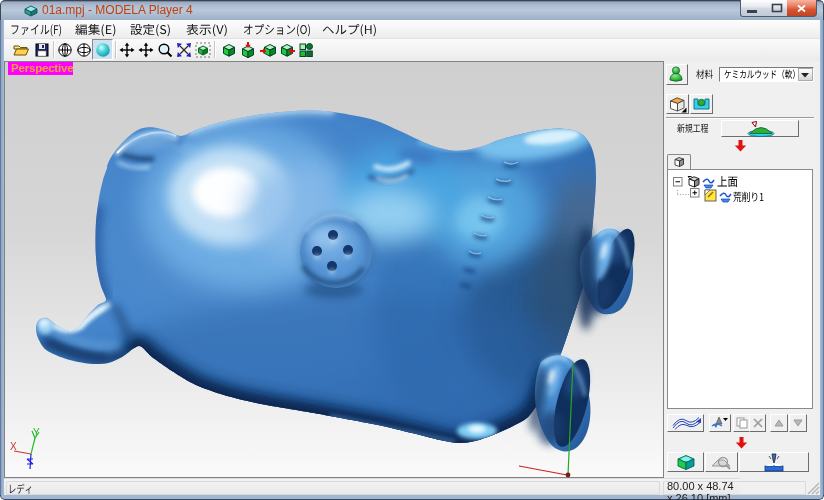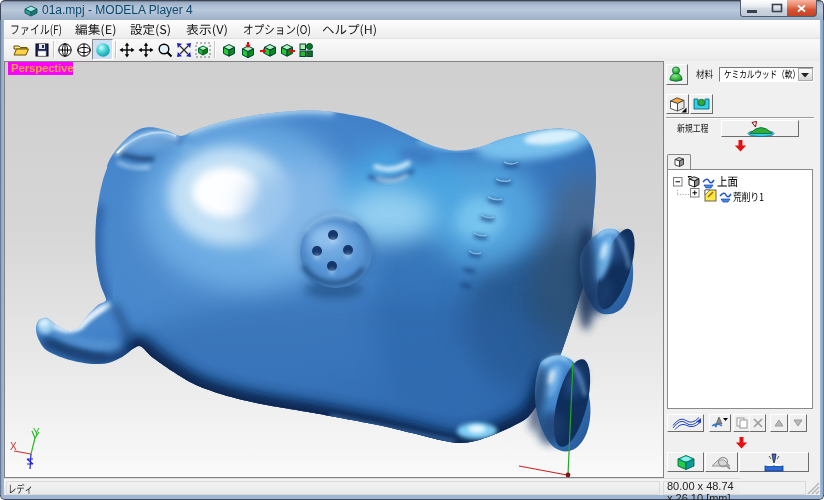--- a/index.html
+++ b/index.html
@@ -4,21 +4,21 @@
 html,body{width:824px;height:500px;overflow:hidden;background:#fff;font-family:"Liberation Sans",sans-serif}
 .abs{position:absolute}
 .jt{position:absolute;left:0;top:0;pointer-events:none}
 #tbar{left:0;top:0;width:824px;height:20px;border-radius:5px 5px 0 0;
  background:linear-gradient(180deg,#6a7482 0,#9aabc2 7%,#aebfd4 25%,#b9c8da 50%,#a9bad0 78%,#9dafc6 100%);
  border:1px solid #3c4555;border-bottom:none}
 #lb{left:0;top:20px;width:4px;height:476px;background:linear-gradient(90deg,#50586a 0,#8ba6c8 30%,#a4bcda 100%)}
 #rb{left:820px;top:20px;width:4px;height:476px;background:linear-gradient(90deg,#a4bcda 0,#8ba6c8 70%,#50586a 100%)}
 #bb{left:0;top:495px;width:824px;height:5px;background:#9fb6d4;border:1px solid #3c4555;border-top:none;border-radius:0 0 5px 5px}
 #client{left:4px;top:20px;width:816px;height:475px;background:#f0f0f0}
-#title{left:42px;top:3px;font-size:12px;color:#0c4a6e}
+#title{left:42px;top:3px;font-size:12px;color:#c2410c}
 .capbtn{top:0;height:17px;border:1px solid #4e5c70;border-top:none;
  background:linear-gradient(180deg,#fdfdfe 0,#e7ebf0 40%,#cfd6e0 55%,#c0c9d5 100%)}
 #btnmin{left:740px;width:25px;border-radius:0 0 0 3px}
 #btnmax{left:764px;width:24px;border-left:none}
 #btnclose{left:787px;width:30px;border-left:none;border-radius:0 0 4px 0;
  background:linear-gradient(180deg,#f6b5a4 0,#ec8265 35%,#d55434 60%,#c44323 100%)}
 #menu{left:0;top:0;width:816px;height:18px;background:linear-gradient(180deg,#fdfdfd,#ededed)}
 #tools{left:0;top:18px;width:816px;height:23px;background:linear-gradient(180deg,#fbfbfb,#ebebeb);border-top:1px solid #e2e2e2}
 .tsep{top:21px;width:1px;height:17px;background:#c6c6c6;box-shadow:1px 0 0 #fff}
 .ticon{top:22px;width:16px;height:16px}

